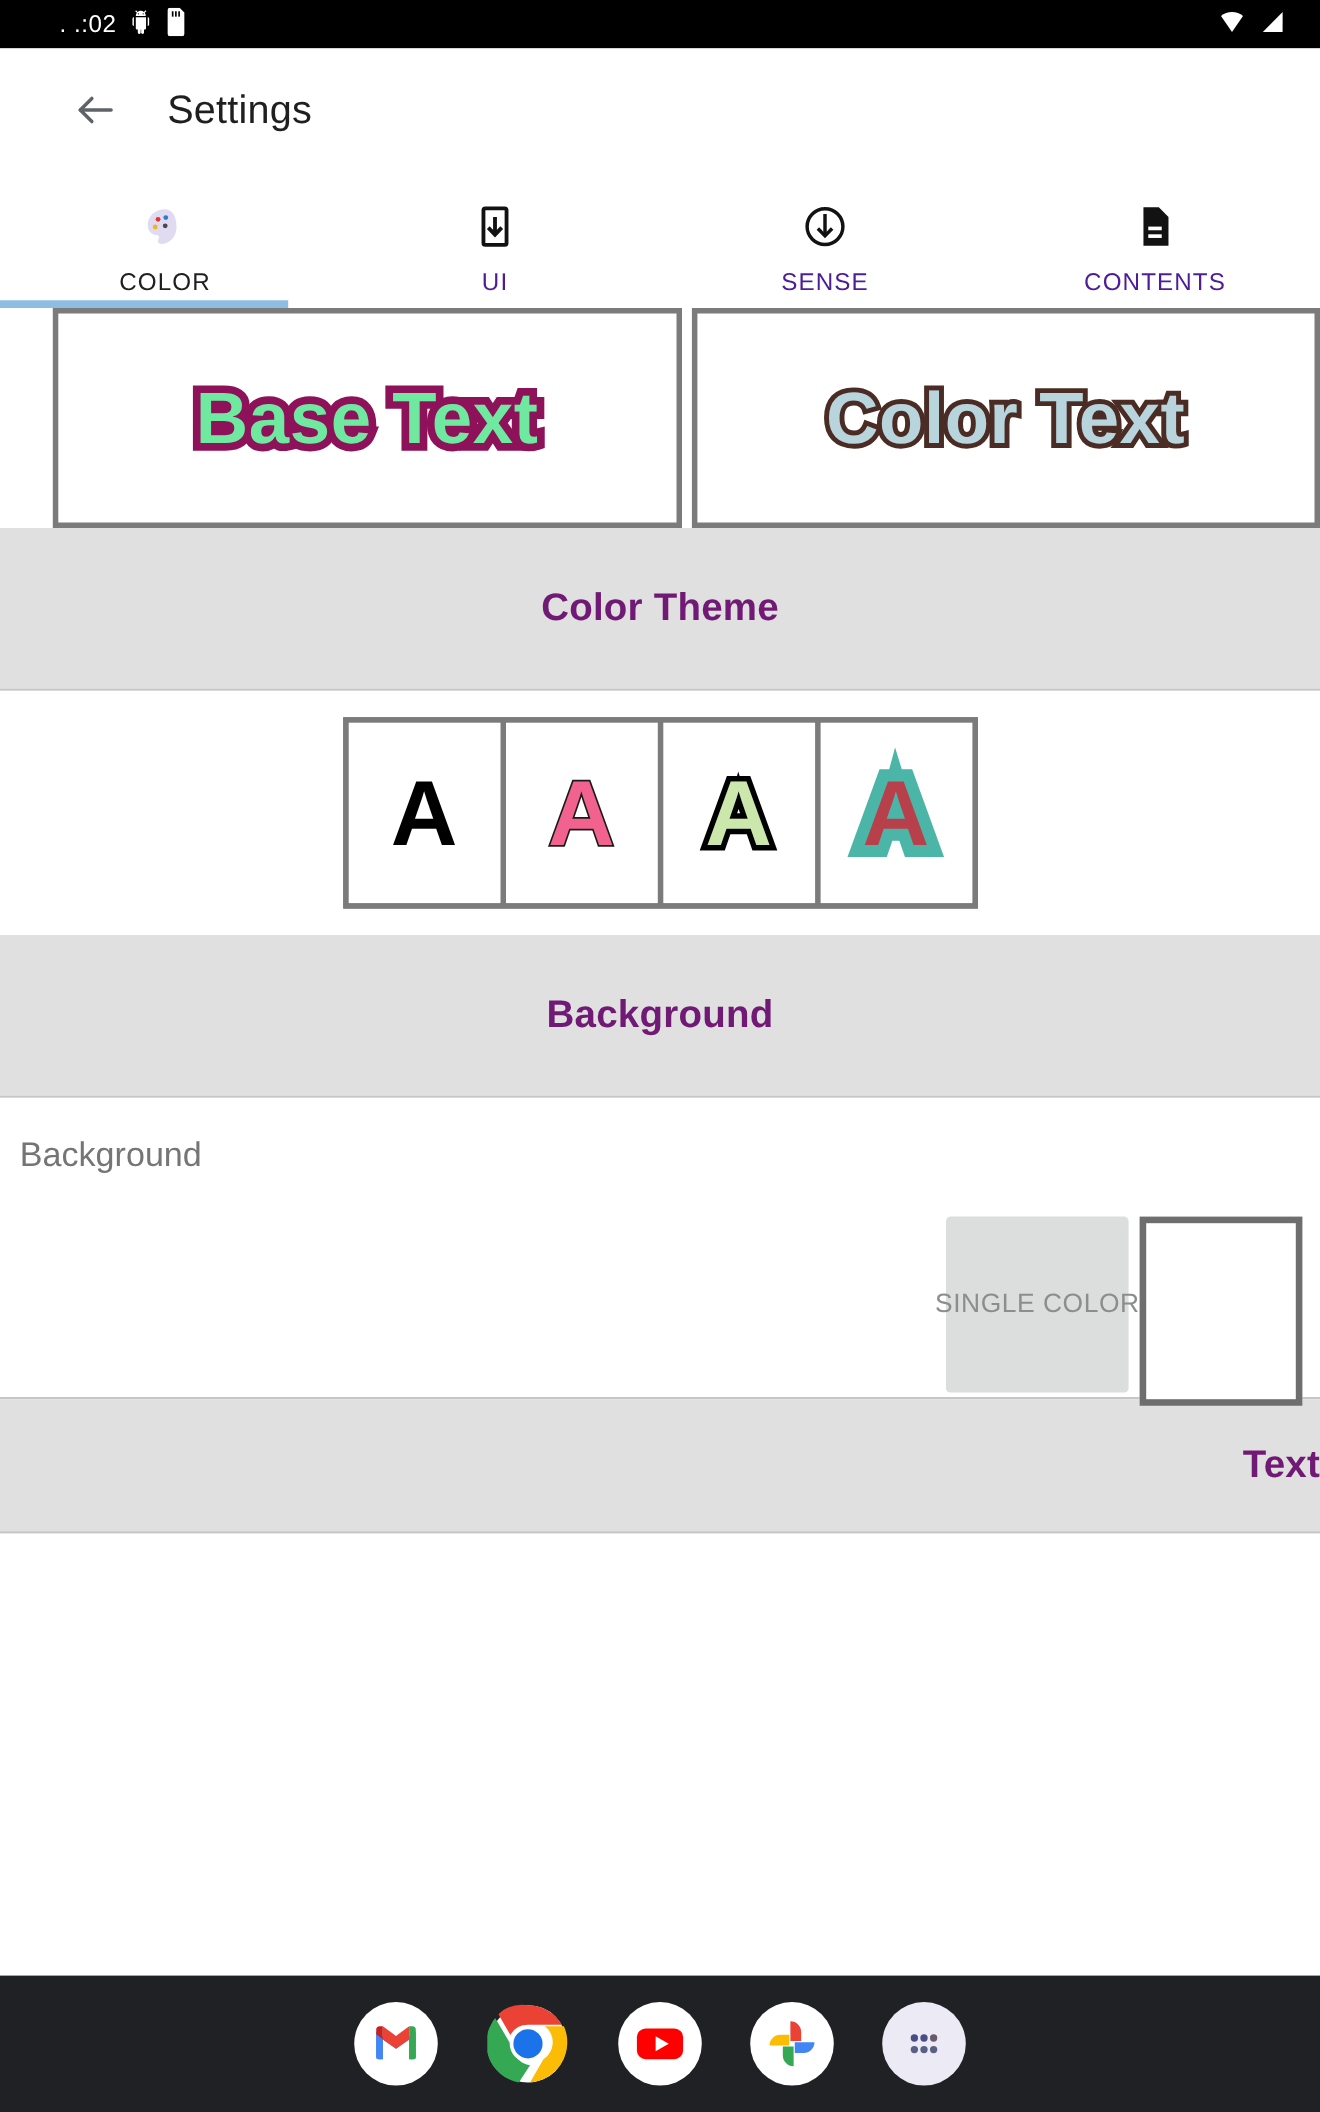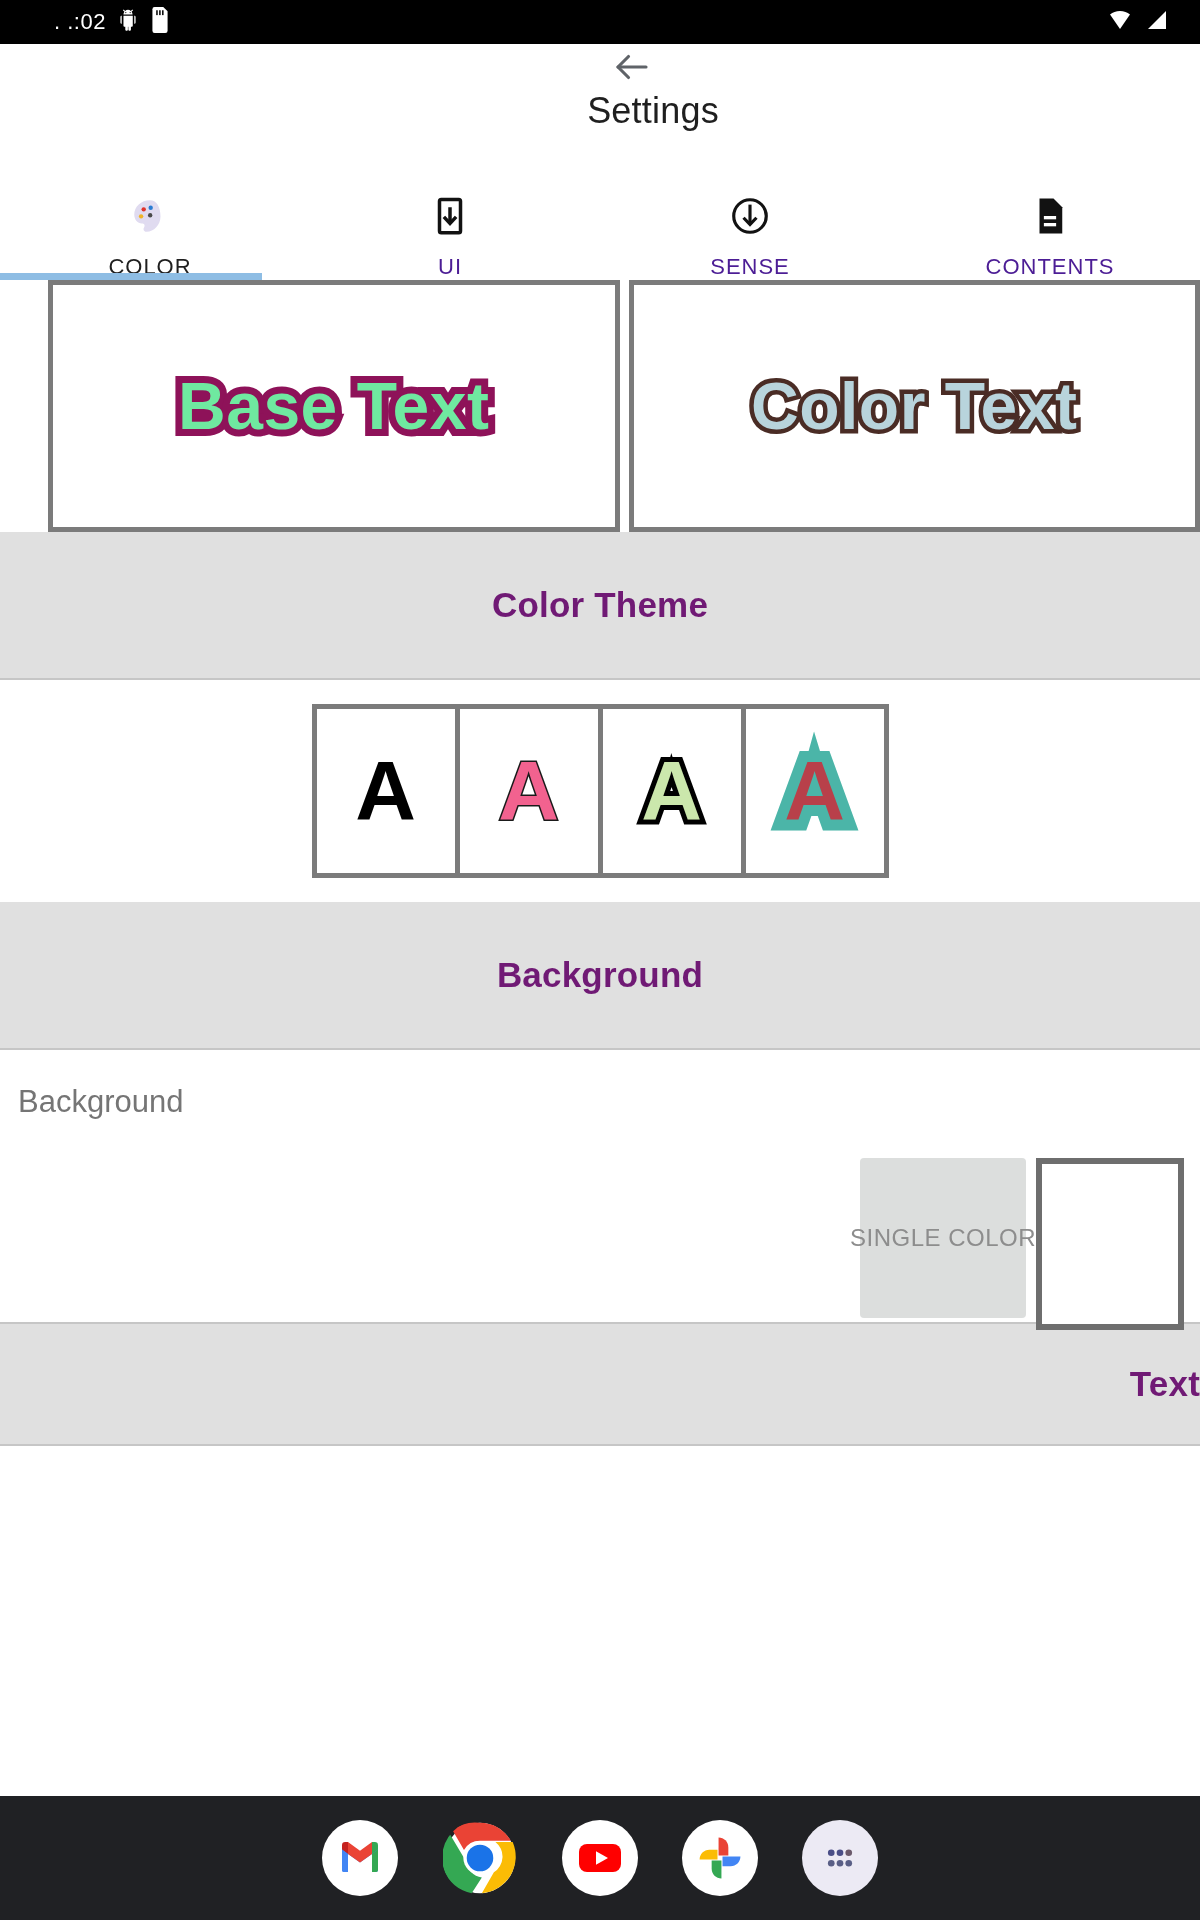--- a/index.html
+++ b/index.html
@@ -22,40 +22,39 @@
   .sb-clock { font-size: 22px; letter-spacing: 0.5px; color:#fff; font-family:"Liberation Sans", sans-serif;margin-left:40px;}
   .sb-right { margin-left: auto; display: flex; align-items: center; gap: 10px; padding-right: 16px;}
   .ico { display:inline-block; }
 
   
   .appbar {
     height: 112px; width: 100%;
     background:#ffffff;
     display:flex; align-items:center;
     padding-left: 64px;
-    flex-direction: column;
   }
   .back-arrow { width: 46px; height: 46px; display:flex; align-items:center; justify-content:center; }
   .appbar-title {
     margin-left: 42px;
     font-size: 36px; font-weight: 500;
     color:#1f1f1f; letter-spacing: 0.2px;
   }
 
   
   .tabs {
     display:flex; width:100%;
     height: 124px;
     background: #ffffff;
     position: relative;
   }
   .tab {
     flex: 1 1 0;
     display:flex; flex-direction:column;
-    align-items:center; justify-content:flex-end;
+    align-items:center; justify-content:center;
     padding-top: 16px;
     cursor: pointer;
   }
   .tab-icon { height:46px; display:flex; align-items:center; justify-content:center; }
   .tab-label {
     margin-top: 15px;
     font-size: 22px;
     letter-spacing: 1.0px;
     color:#4c1d95;
     font-weight: 500;
@@ -63,21 +62,21 @@
   .tab.active .tab-label { color: #1f1f1f; }
   .tab-indicator {
     position:absolute; left:0; bottom:0;
     width: 262px; height: 7px;
     background: #8ebde4;
   }
 
   
   .preview-row {
     display:flex; width:100%;
-    height: 252px;
+    height: 200px;
     background:#ffffff;
     padding-left:48px;
   }
   .preview-box {
     flex:1 1 0;
     border: 5px solid #7b7b7b;
     background:#ffffff;
     display:flex; align-items:center; justify-content:center;
     overflow:hidden;
   }

